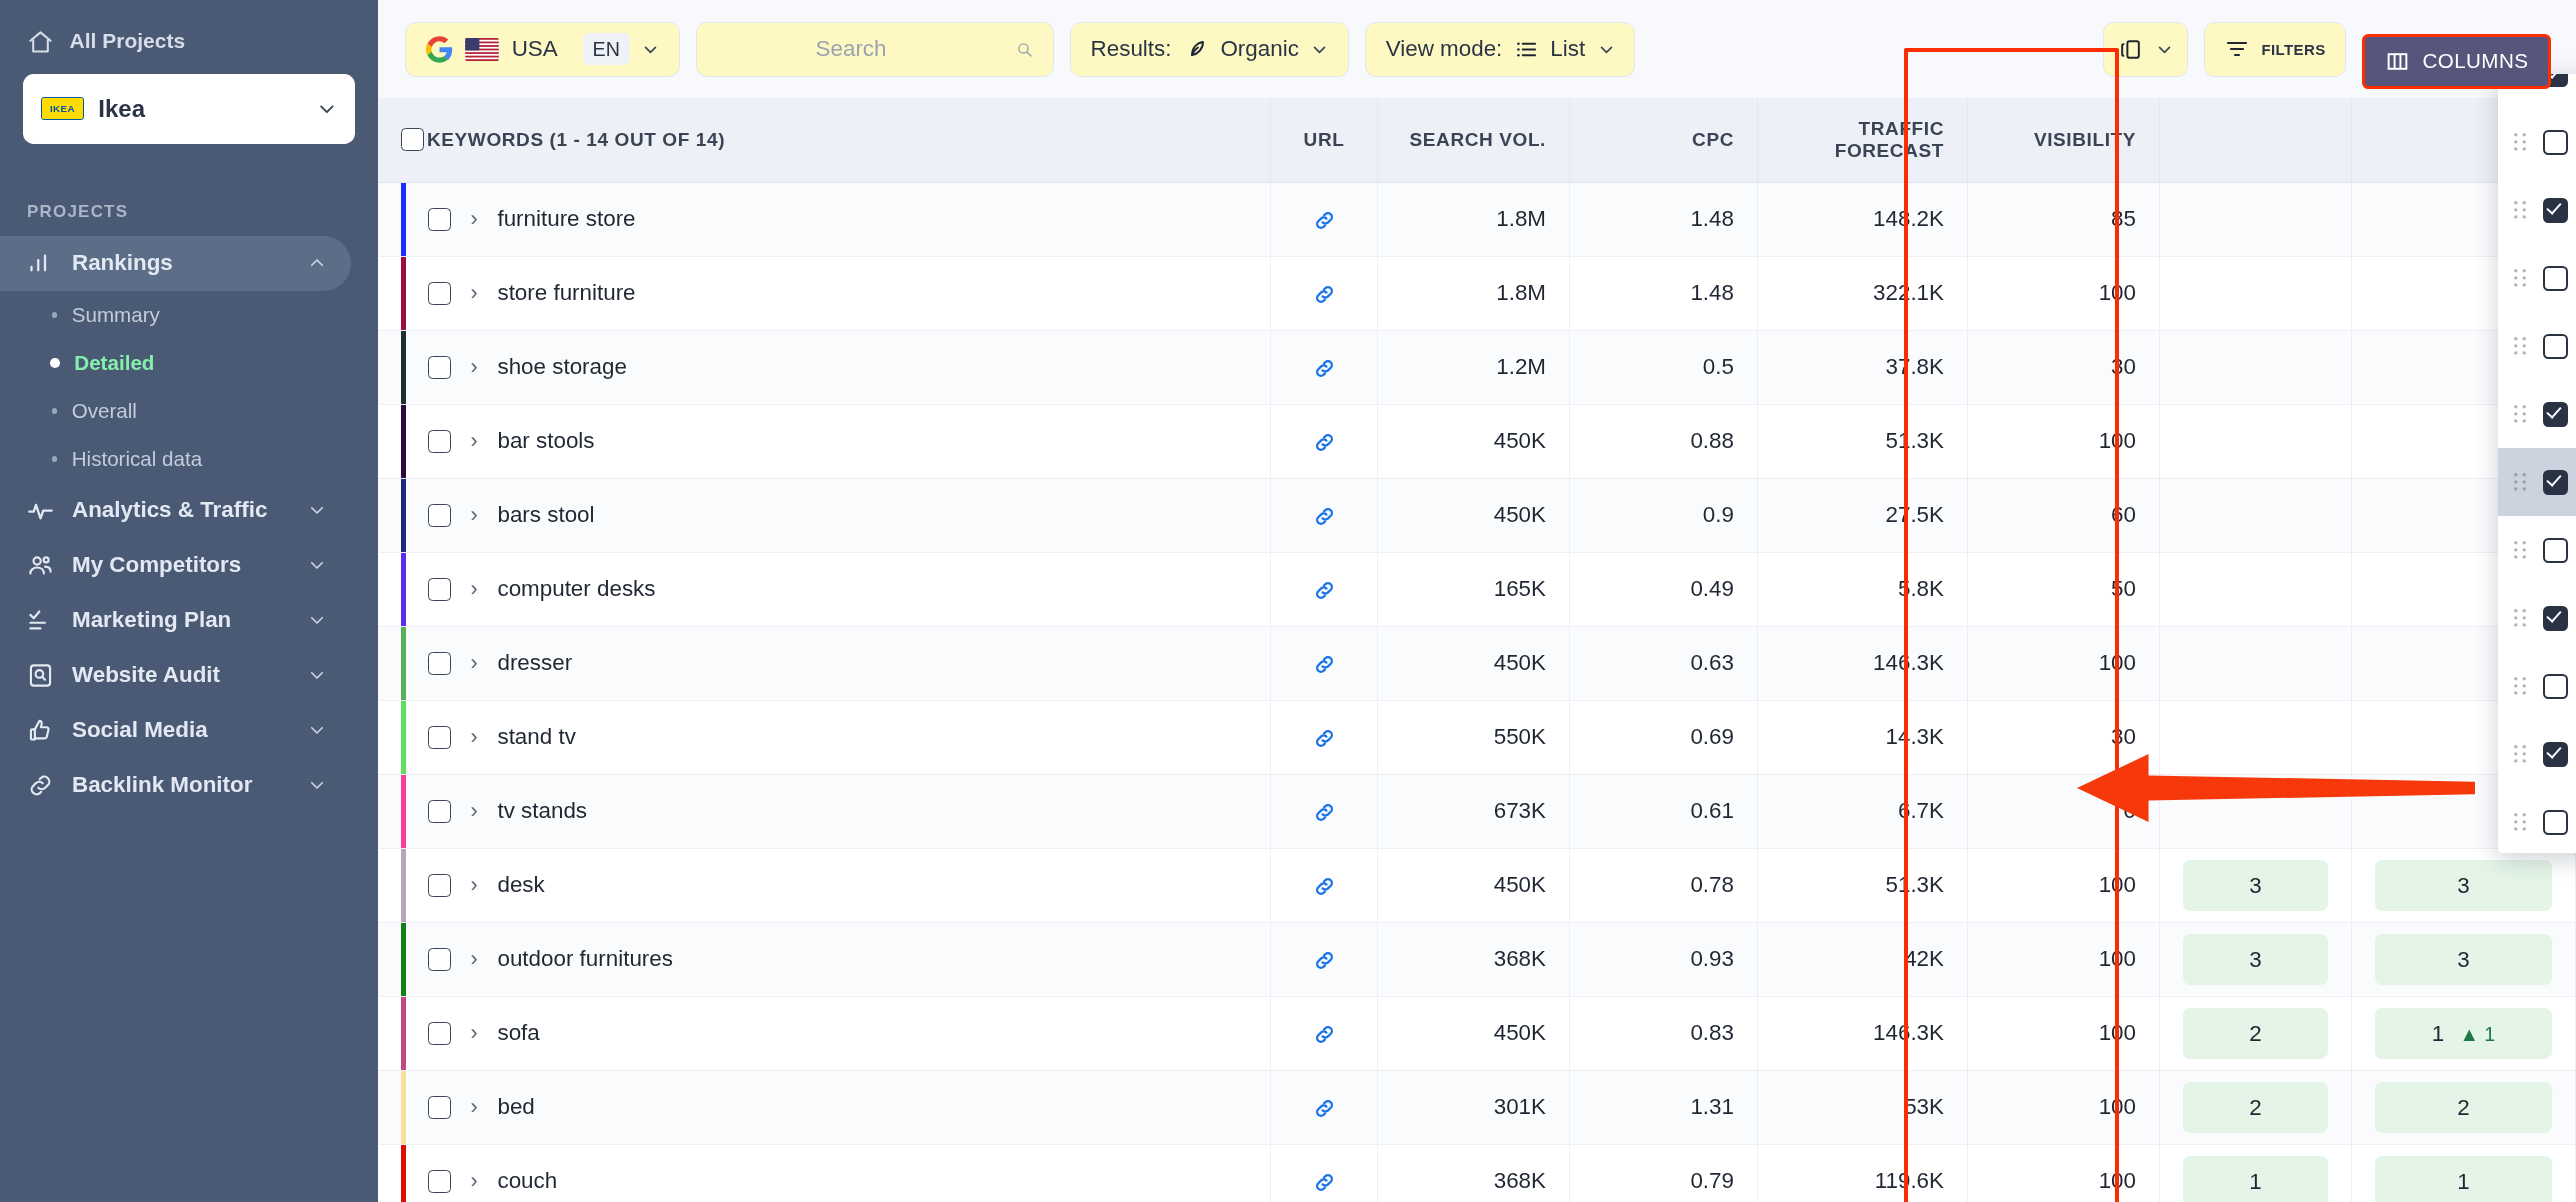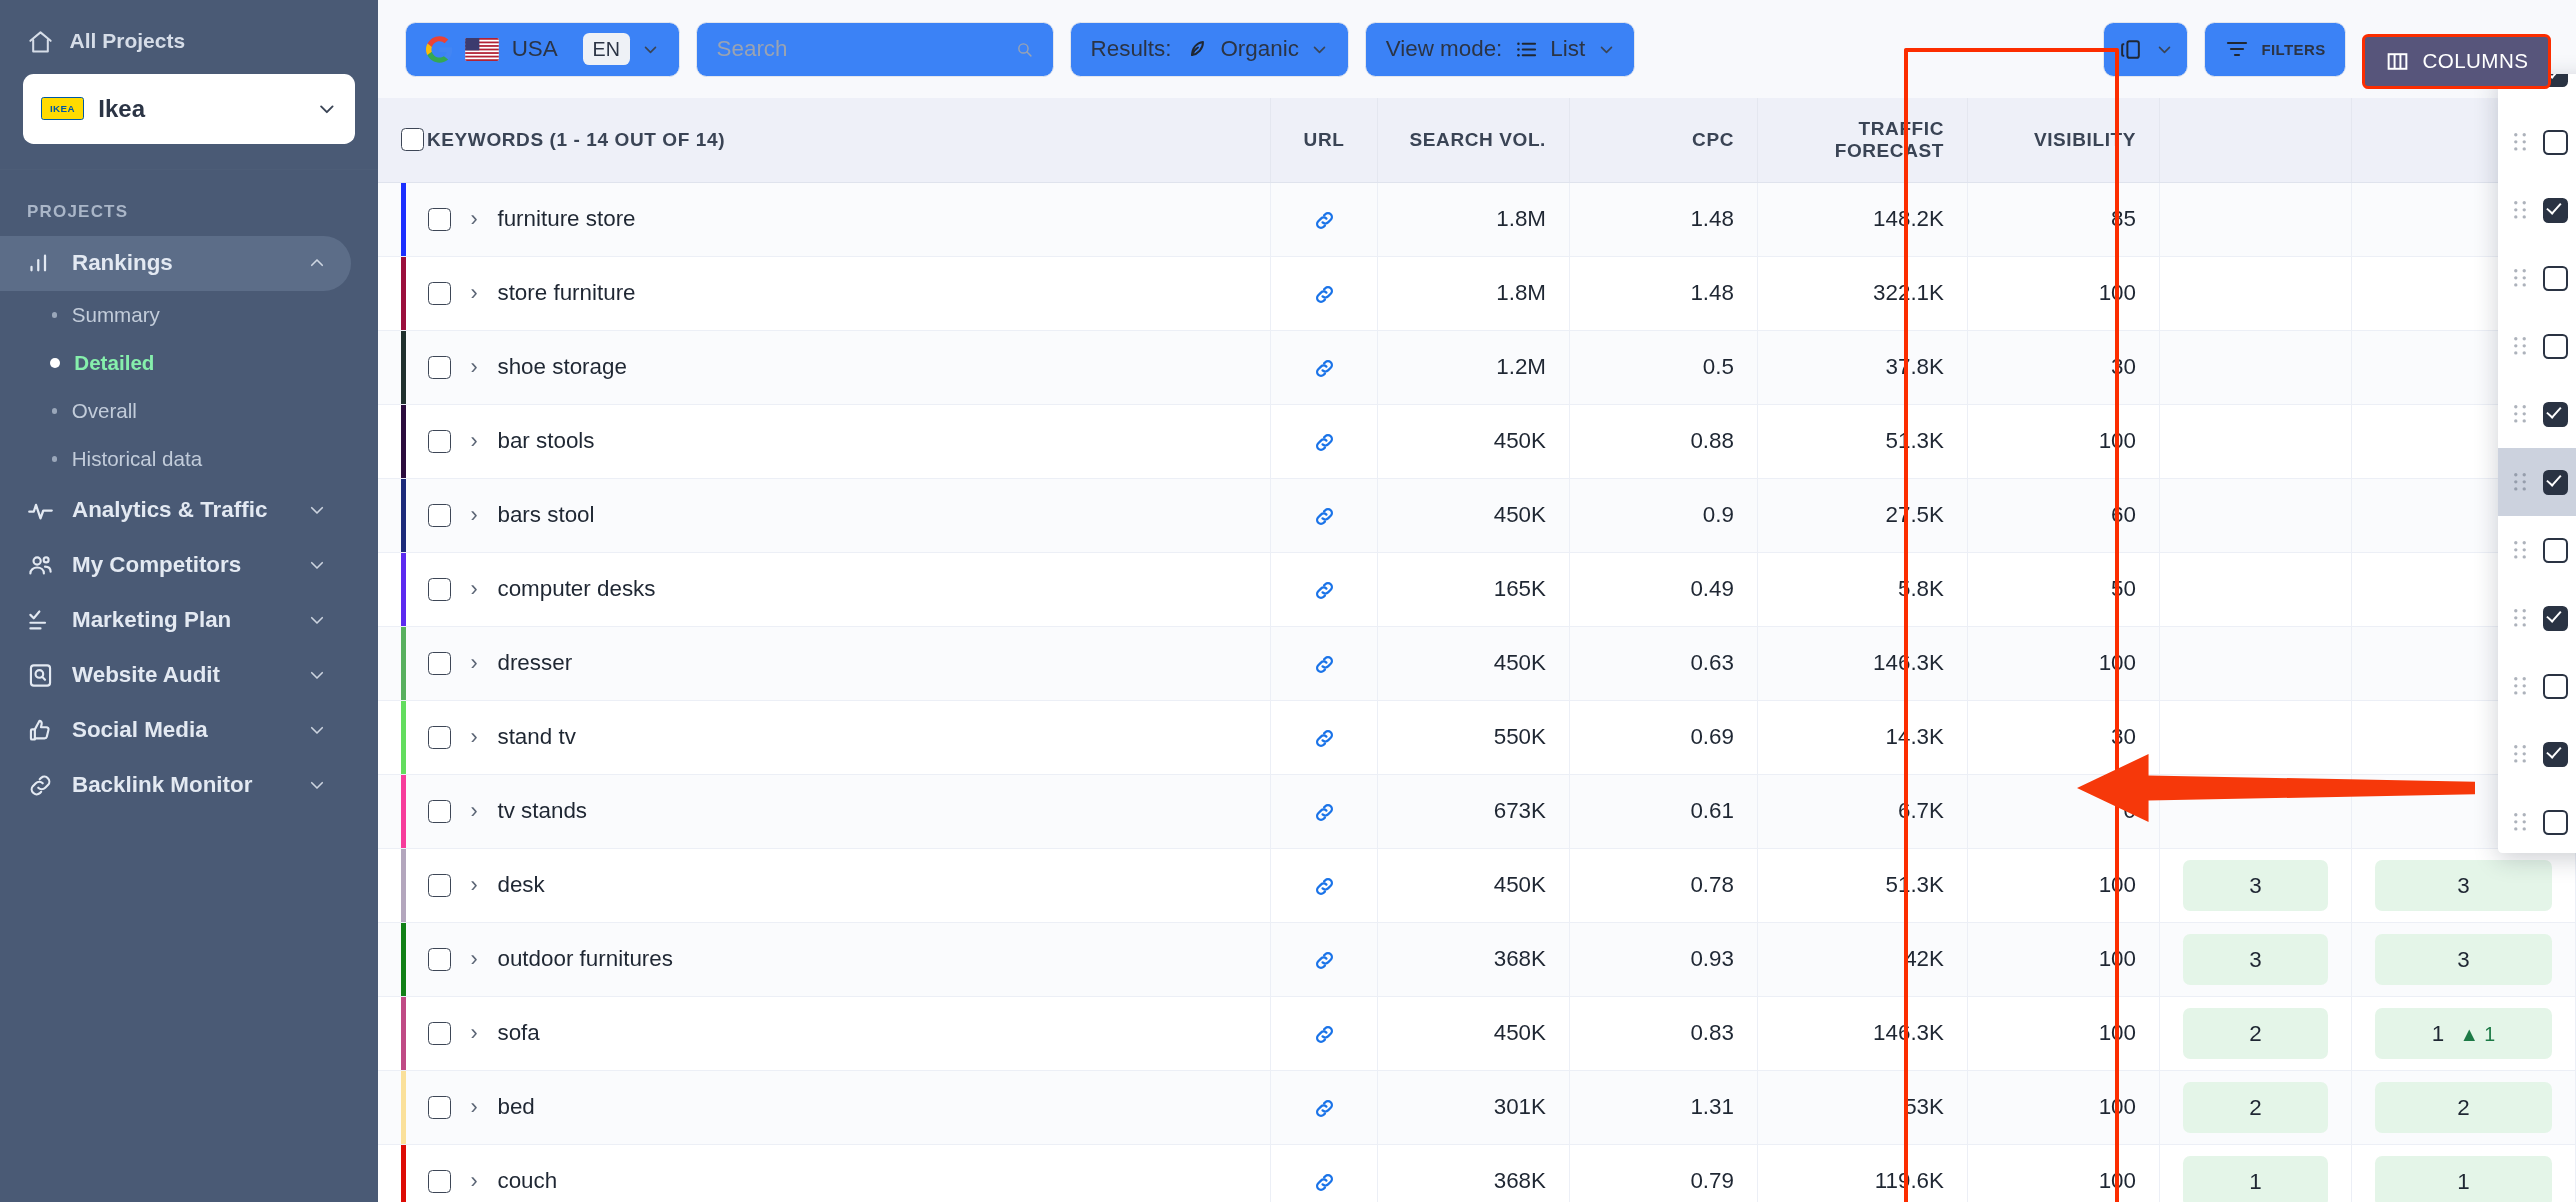--- a/index.html
+++ b/index.html
@@ -66,28 +66,28 @@
   .sub-item.active .dot { width: 9.8px; height: 9.8px; background: #ffffff; flex:0 0 9.8px; margin-left:-1.8px;}
 
   
   .main { flex: 1; height: 1203px; position: relative; background: #f4f6fa; overflow: hidden;}
 
   .toolbar {
     height: 98px; display: flex; align-items: center;
     padding: 0 25px 0 27px; gap: 16px; background: #f8f9fc;
   }
   .tb-box {
-    background: #3b82f6; border: 0.9px solid #e2e6ee; border-radius: 10.7px;
+    background: #fef9c3; border: 0.9px solid #e2e6ee; border-radius: 10.7px;
     height: 55px; display: flex; align-items: center; padding: 0 19.7px;
     gap: 12.5px; cursor: pointer; font-size: 22.4px; color: #2b3445;
   }
   .tb-box.search { width: 358px; justify-content: space-between; cursor: text;}
   .tb-box.search input {
     border: none; outline: none; font-size: 22.4px; color: #2b3445;
-    width: 269px; font-family: "Liberation Sans", sans-serif; background: transparent;
+    width: 269px; font-family: "Liberation Sans", sans-serif; background: transparent; text-align: center;
   }
   .tb-box.search input::placeholder { color: #9aa3b2; }
   .g-logo { width: 27px; height: 27px; flex:0 0 27px;}
   .flag { width: 34px; height: 23px; flex: 0 0 34px; border-radius: 1.8px; overflow: hidden; display:block;}
   .en-chip {
     background: #eef1f6; border-radius: 6.3px; padding: 4.5px 9.8px;
     font-size: 19.7px; color: #2b3445; font-weight: 500;
   }
   .spacer { flex: 1; }
   .sm-chev { width: 17px; height: 17px; flex: 0 0 17px; }

